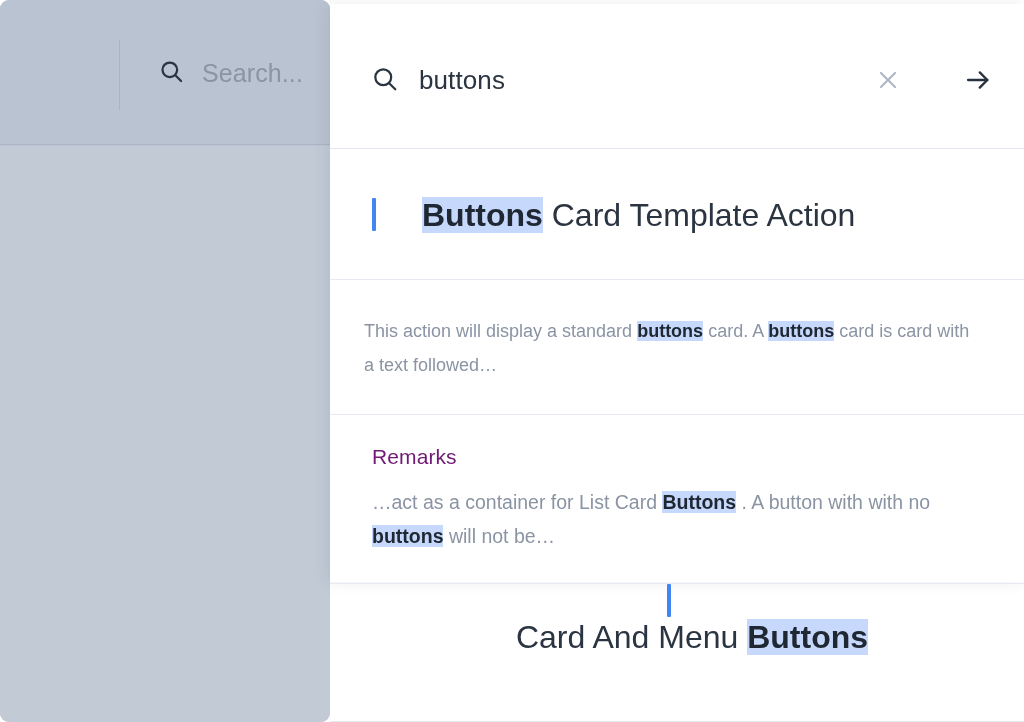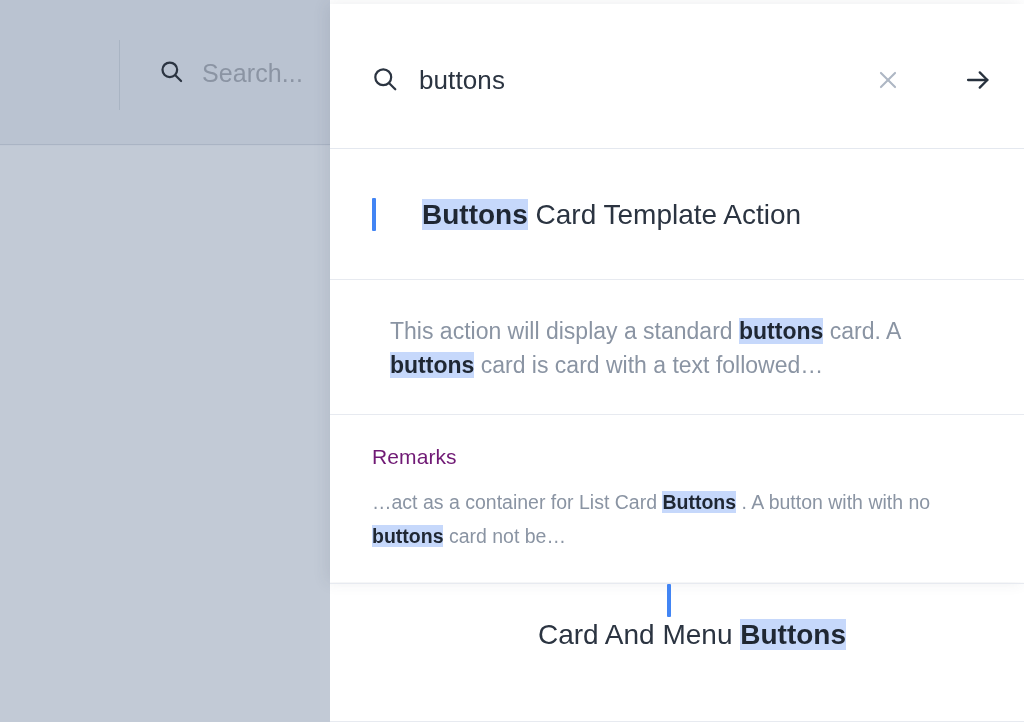--- a/index.html
+++ b/index.html
@@ -24,20 +24,21 @@
 
   
   .backdrop {
     position: absolute;
     left: 0;
     top: 0;
     width: 330px;
     height: 722px;
     background: #bfc7d4;
     overflow: hidden;
+    border-radius: 9px;
   }
   .backdrop-topbar {
     position: absolute;
     left: 0;
     top: 0;
     width: 330px;
     height: 145px;
     background: #bac3d1;
     border-bottom: 1px solid #aab4c4;
     box-sizing: border-box;
@@ -163,39 +164,40 @@
   }
   .accent-bar {
     width: 4px;
     height: 33px;
     background: #4285f4;
     border-radius: 1px;
     flex: 0 0 auto;
     margin-right: 16px;
   }
   .result-title {
-    font-size: 28px;
+    font-size: 32px;
     color: #2b3441;
     letter-spacing: 0;
     line-height: 1.25;
     white-space: nowrap;
     padding-left: 30px;
   }
   .result-title .hl {
     font-weight: bold;
     background: #c6d8fb;
     color: #1f2733;
   }
 
   .result-snippet {
-    padding: 34px 42px 32px 60px;
-    font-size: 23px;
+    padding: 34px 42px 32px 25px;
+    font-size: 18px;
     line-height: 34px;
     color: #8a94a3;
     max-width: 620px;
+    margin-left: 9px;
   }
   .result-snippet .hl {
     font-weight: bold;
     background: #c6d8fb;
     color: #1f2733;
   }
 
   .remarks-block { padding: 30px 42px 30px 42px; }
   .remarks-heading {
     font-size: 21px;
@@ -289,21 +291,21 @@
           <span class="result-title"><span class="hl">Buttons</span><span> Card Template Action</span></span>
         </div>
       </div>
 
       <div class="result-block block-divider">
         <div class="result-snippet"><span>This action will display a standard </span><span class="hl">buttons</span><span> card. A </span><span class="hl">buttons</span><span> card is card with a text followed…</span></div>
       </div>
 
       <div class="result-block block-divider remarks-block">
         <div class="remarks-heading">Remarks</div>
-        <div class="remarks-text"><span>…act as a container for List Card </span><span class="hl">Buttons</span><span> . A button with with no </span><span class="hl">buttons</span><span> card not be…</span></div>
+        <div class="remarks-text"><span>…act as a container for List Card </span><span class="hl">Buttons</span><span> . A button with with no </span><span class="hl">buttons</span><span> will not be…</span></div>
       </div>
 
       <div class="result-block">
         <div class="result-title-row last-title-row">
           <span class="accent-bar"></span>
           <span class="result-title"><span>Card And Menu </span><span class="hl">Buttons</span></span>
         </div>
       </div>
 
       <div class="bottom-rule"></div>

